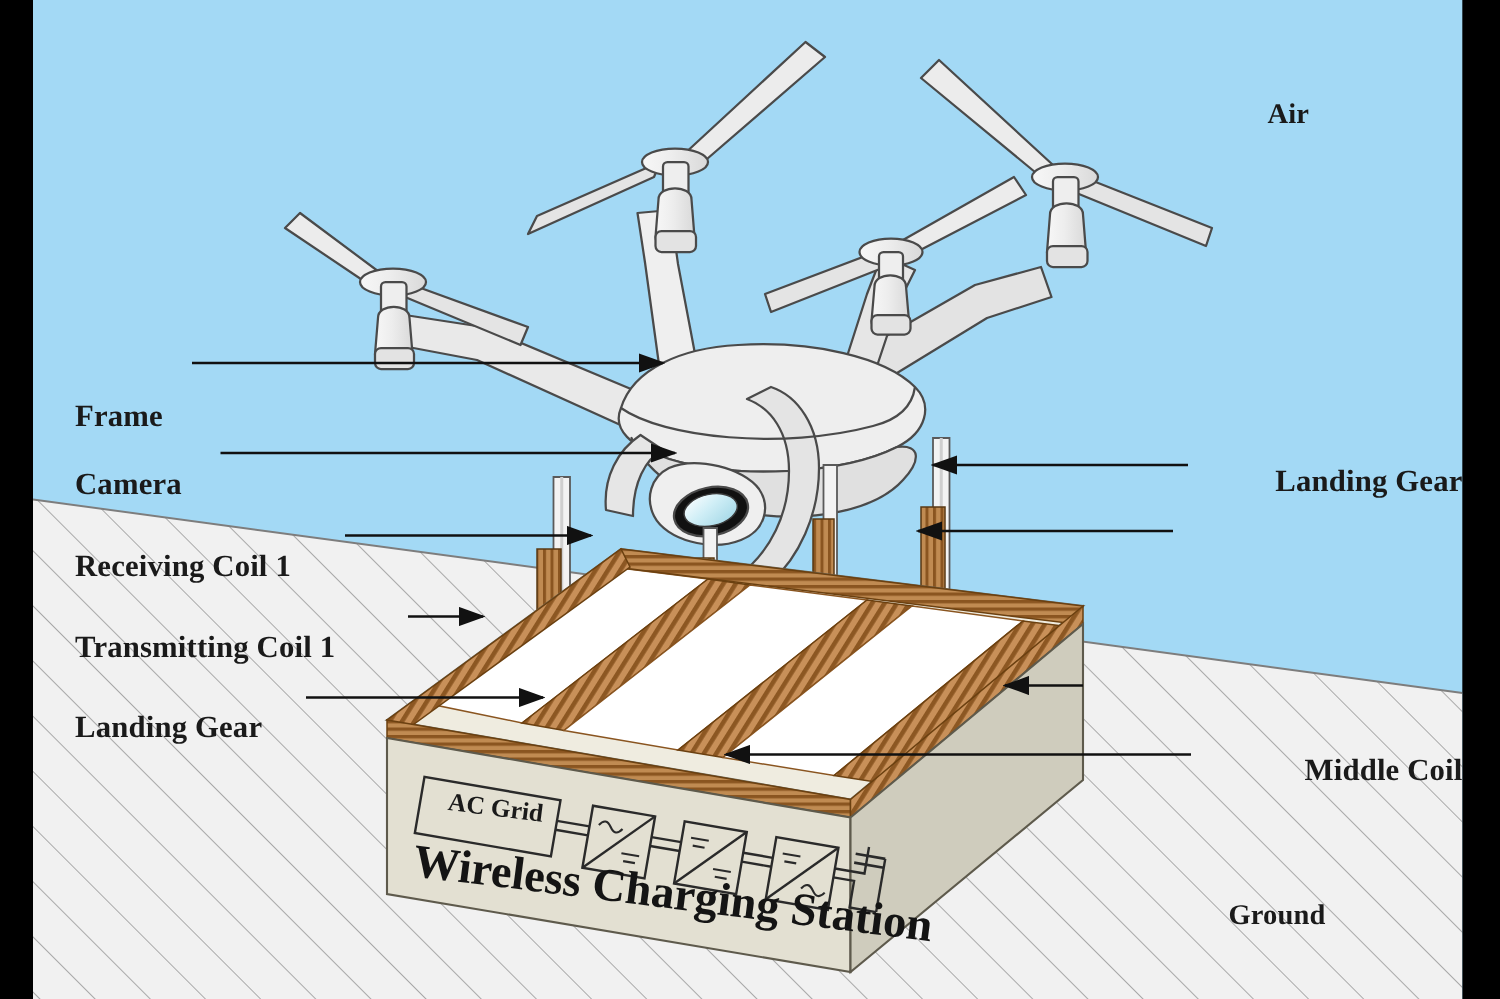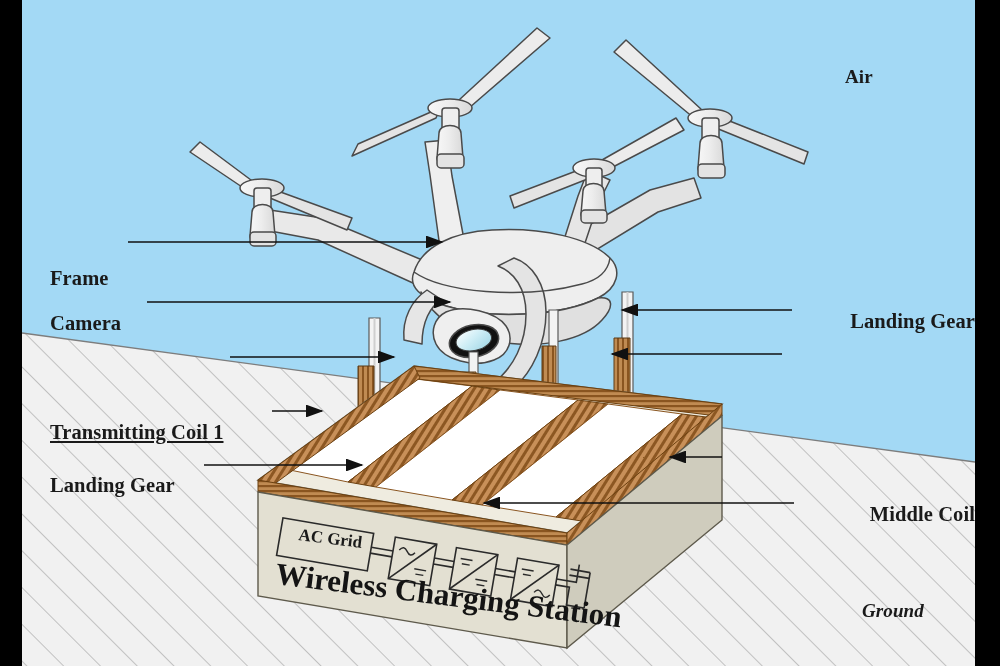--- a/index.html
+++ b/index.html
@@ -270,26 +270,27 @@
         <line x1="760" y1="354" x2="590" y2="354" marker-end="url(#arrowEnd)"></line>
 
         <line x1="700" y1="457" x2="648" y2="457" marker-end="url(#arrowEnd)"></line>
 
         <line x1="772" y1="503" x2="462" y2="503" marker-end="url(#arrowEnd)"></line>
       </g>
     </svg>
 
     <div class="lbl" style="left:28px;top:252px;margin-top:15px;">Frame</div>
     <div class="lbl" style="left:28px;top:312px;text-align:center;">Camera</div>
-    <div class="lbl" style="left:28px;top:421px;text-decoration:underline;">Transmitting Coil 1</div>
+    <div class="lbl" style="left:28px;top:367px;">Receiving Coil 1</div>
+    <div class="lbl" style="left:28px;top:421px;">Transmitting Coil 1</div>
     <div class="lbl" style="left:28px;top:474px;">Landing Gear</div>
 
     <div class="lbl r" style="right:0px;top:310px;">Landing Gear</div>
     <div class="lbl r" style="right:0px;top:503px;">Middle Coil</div>
 
     <div class="lbl envlbl" style="left:823px;top:66px;">Air</div>
-    <div class="lbl envlbl" style="left:840px;top:600px;font-style:italic;">Ground</div>
+    <div class="lbl envlbl" style="left:797px;top:600px;">Ground</div>
 
   </div>
 
   <div class="borderbar" style="left:0;width:22px;"></div>
   <div class="borderbar" style="left:975px;width:25px;"></div>
 </div>
 
 </body></html>

